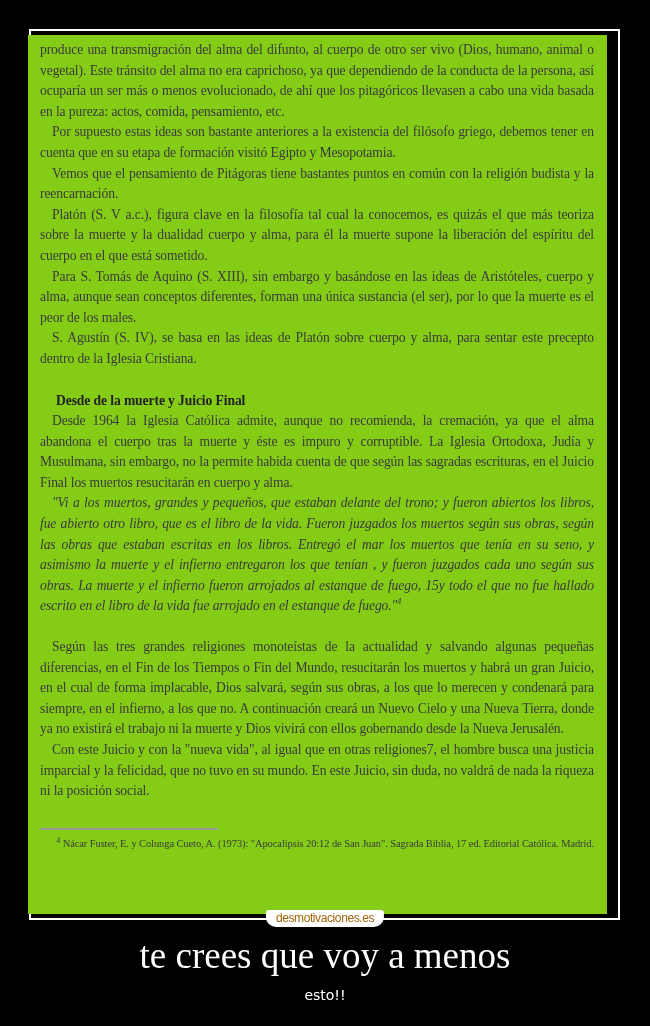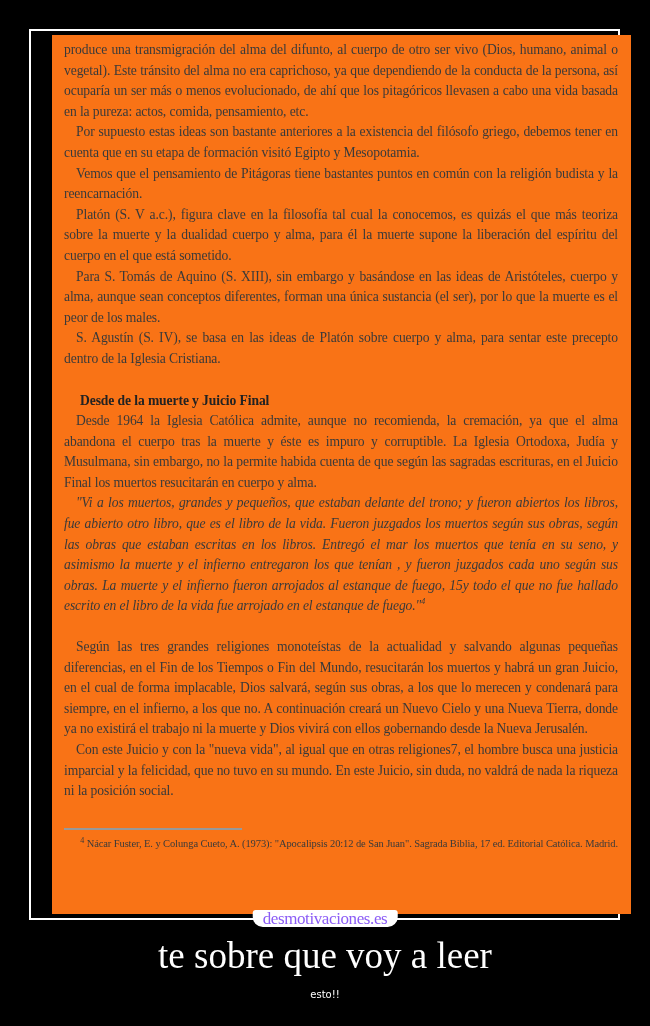--- a/index.html
+++ b/index.html
@@ -1,31 +1,31 @@
 <!DOCTYPE html>
 <html><head>
 <meta charset="utf-8">
 <style>
   html, body { margin:0; padding:0; }
   body { width:650px; height:1026px; background:#000; position:relative; overflow:hidden; }
   .frame-outer { position:absolute; left:29px; top:29px; width:591px; height:891px; border:2px solid #fff; box-sizing:border-box; }
-  .panel { position:absolute; left:52px; top:35px; width:579px; height:879px; background:#f97316; box-sizing:border-box; padding:5px 13px 0 12px; }
+  .panel { position:absolute; left:28px; top:35px; width:579px; height:879px; background:#84cc16; box-sizing:border-box; padding:5px 13px 0 12px; }
   .doc { font-family:"Liberation Serif", serif; font-size:13.6px; line-height:20.6px; color:#3a3a3a; text-align:justify; letter-spacing:-0.1px; }
   .doc p { margin:0; }
   .indent { text-indent:12px; }
   .heading { font-weight:bold; color:#222; margin-top:21px !important; padding-left:16px; }
   .quote { font-style:italic; }
   .spacer-lg { height:20px; }
   .footnote-rule { width:178px; height:2px; background:#999; margin-top:26px; margin-bottom:6px; }
   .footnote { font-size:10.5px; line-height:16px; color:#3a3a3a; text-align:right; }
   sup { font-size:8px; line-height:0; vertical-align:super; }
   .logo-bar { position:absolute; left:0; top:910px; width:650px; height:18px; }
-  .logo { position:absolute; left:50%; transform:translateX(-50%); top:0; background:#fff; color:#8b5cf6; font-family:Liberation Serif, serif; font-size:17px; line-height:17px; padding:0 10px; border-radius:3px 3px 10px 10px; letter-spacing:-0.4px; }
+  .logo { position:absolute; left:50%; transform:translateX(-50%); top:0; background:#fff; color:#a16207; font-family:Liberation Sans, sans-serif; font-size:12px; line-height:17px; padding:0 10px; border-radius:3px 3px 10px 10px; letter-spacing:-0.4px; }
   .title { position:absolute; left:0; top:934px; width:650px; text-align:center; font-family:"Liberation Serif", serif; font-size:37px; line-height:44px; color:#fff; }
-  .subtitle { position:absolute; left:0; top:986px; width:650px; text-align:center; font-family:"DejaVu Sans", sans-serif; font-size:10px; line-height:18px; color:#fff; }
+  .subtitle { position:absolute; left:0; top:986px; width:650px; text-align:center; font-family:"DejaVu Sans", sans-serif; font-size:14px; line-height:18px; color:#fff; }
 </style>
 </head>
 <body>
 
 <div class="frame-outer"></div>
 
 <div class="panel">
   <div class="doc">
     <p>produce una transmigración del alma del difunto, al cuerpo de otro ser vivo (Dios, humano, animal o vegetal). Este tránsito del alma no era caprichoso, ya que dependiendo de la conducta de la persona, así ocuparía un ser más o menos evolucionado, de ahí que los pitagóricos llevasen a cabo una vida basada en la pureza: actos, comida, pensamiento, etc.</p>
     <p class="indent">Por supuesto estas ideas son bastante anteriores a la existencia del filósofo griego, debemos tener en cuenta que en su etapa de formación visitó Egipto y Mesopotamia.</p>
@@ -46,14 +46,14 @@
 
     <div class="footnote-rule"></div>
     <p class="footnote"><sup>4</sup> <span>Nácar Fuster, E. y Colunga Cueto, A. (1973): "Apocalipsis 20:12 de San Juan". Sagrada Biblia, 17 ed. Editorial Católica. Madrid.</span></p>
   </div>
 </div>
 
 <div class="logo-bar">
   <span class="logo">desmotivaciones.es</span>
 </div>
 
-<div class="title">te sobre que voy a leer</div>
+<div class="title">te crees que voy a menos</div>
 <div class="subtitle">esto!!</div>
 
 </body></html>

